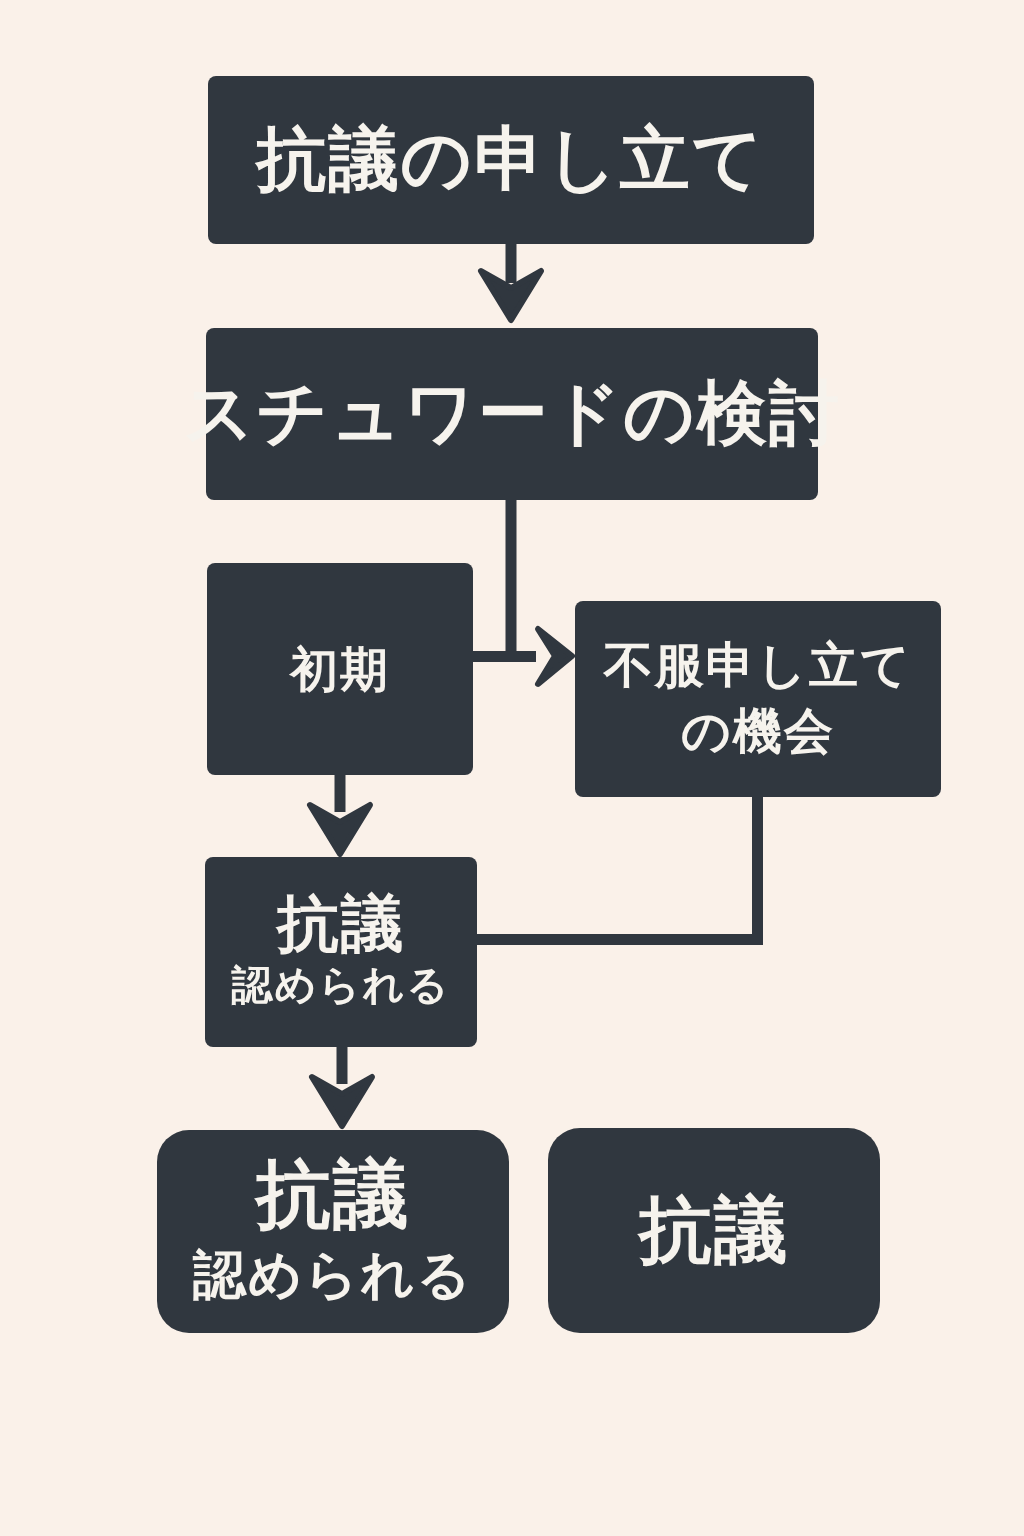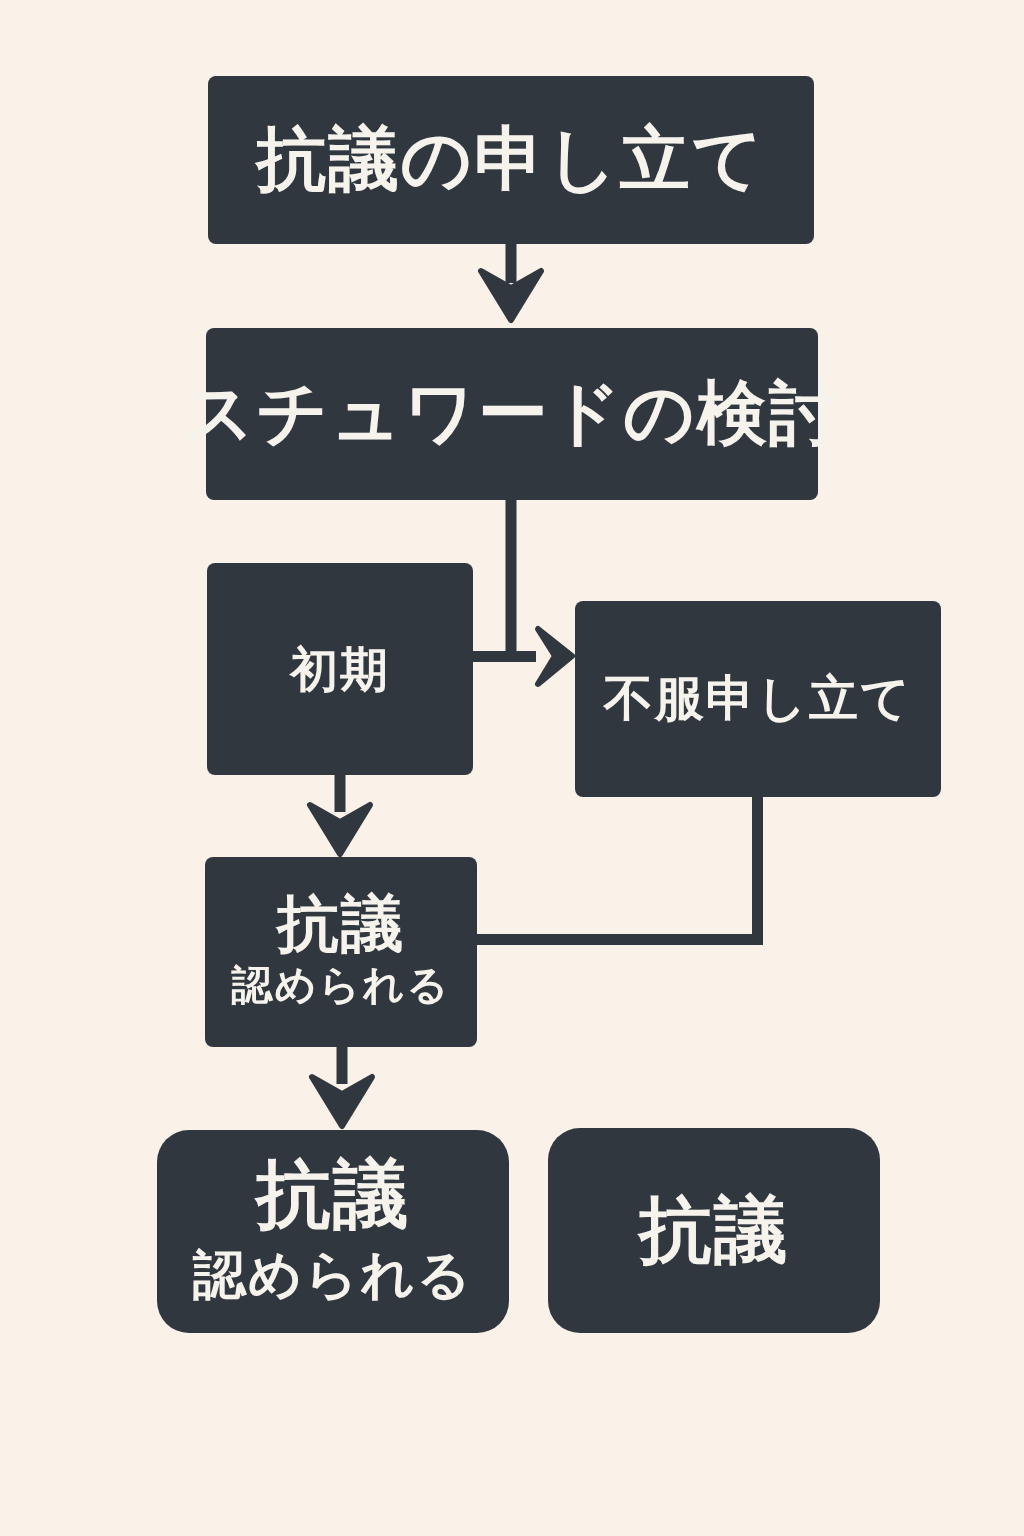--- a/index.html
+++ b/index.html
@@ -106,20 +106,21 @@
   <div class="node n2">
     <span class="l1">スチュワードの検討</span>
   </div>
 
   <div class="node n3">
     <span class="l1">初期</span>
   </div>
 
   <div class="node n4">
     <span class="l1">不服申し立て</span>
+    <span class="l2">の機会</span>
   </div>
 
   <div class="node n5">
     <span class="l1">抗議</span>
     <span class="l2">認められる</span>
   </div>
 
   <div class="node n6">
     <span class="l1">抗議</span>
     <span class="l2">認められる</span>

